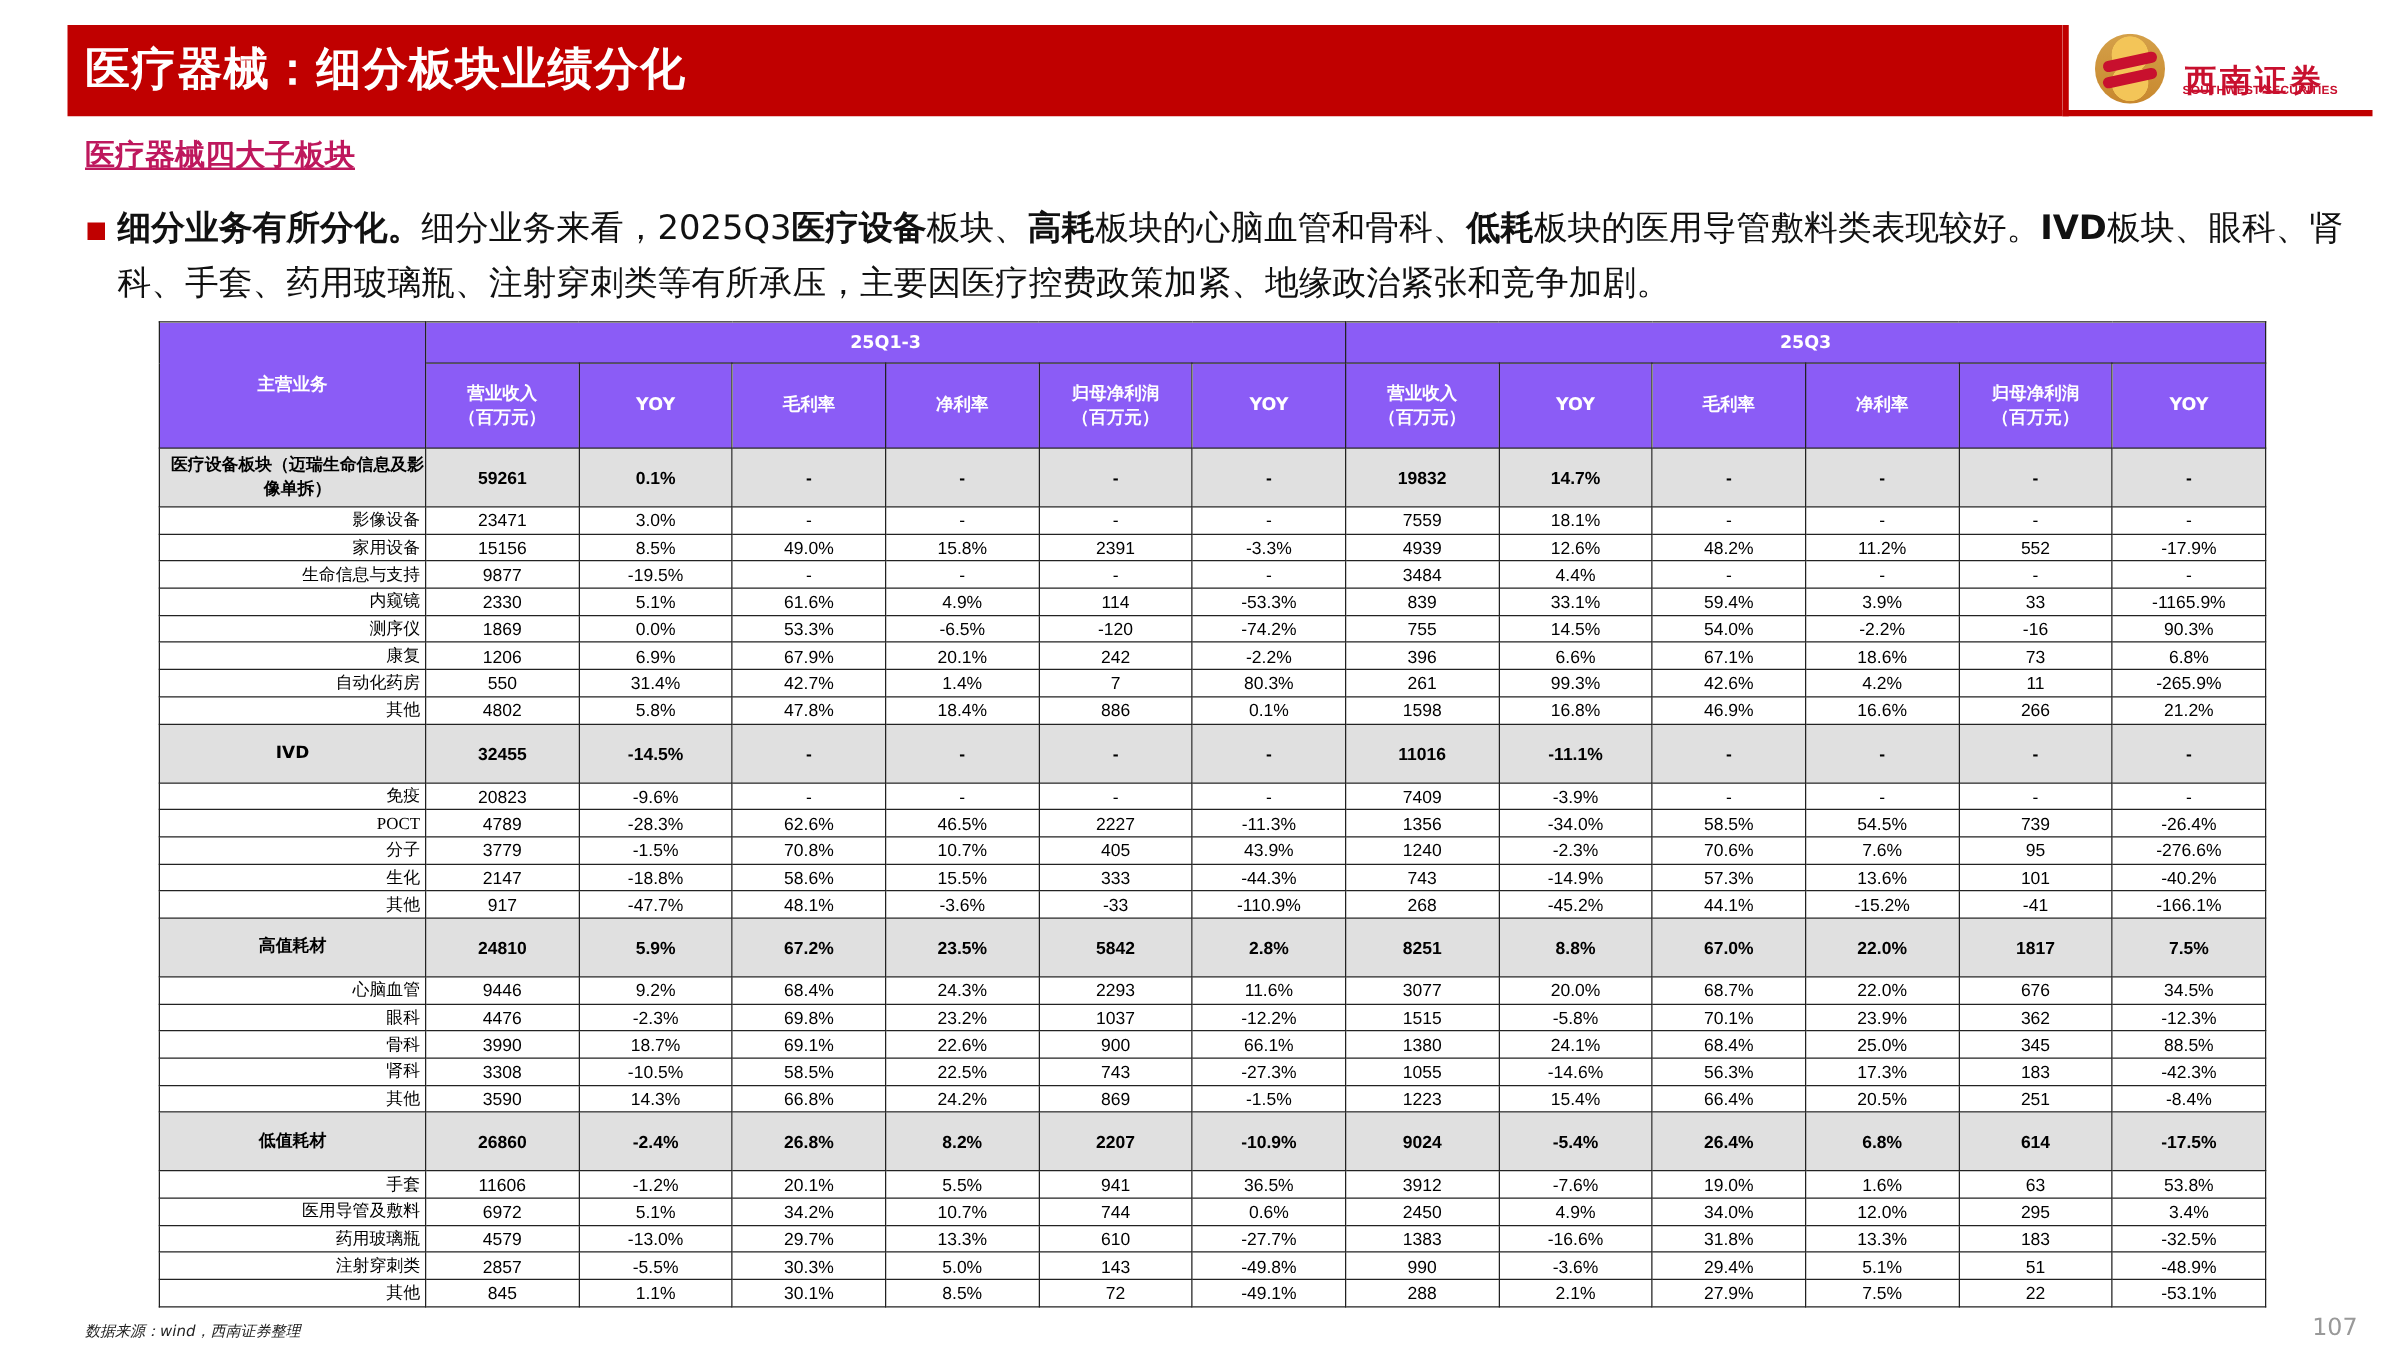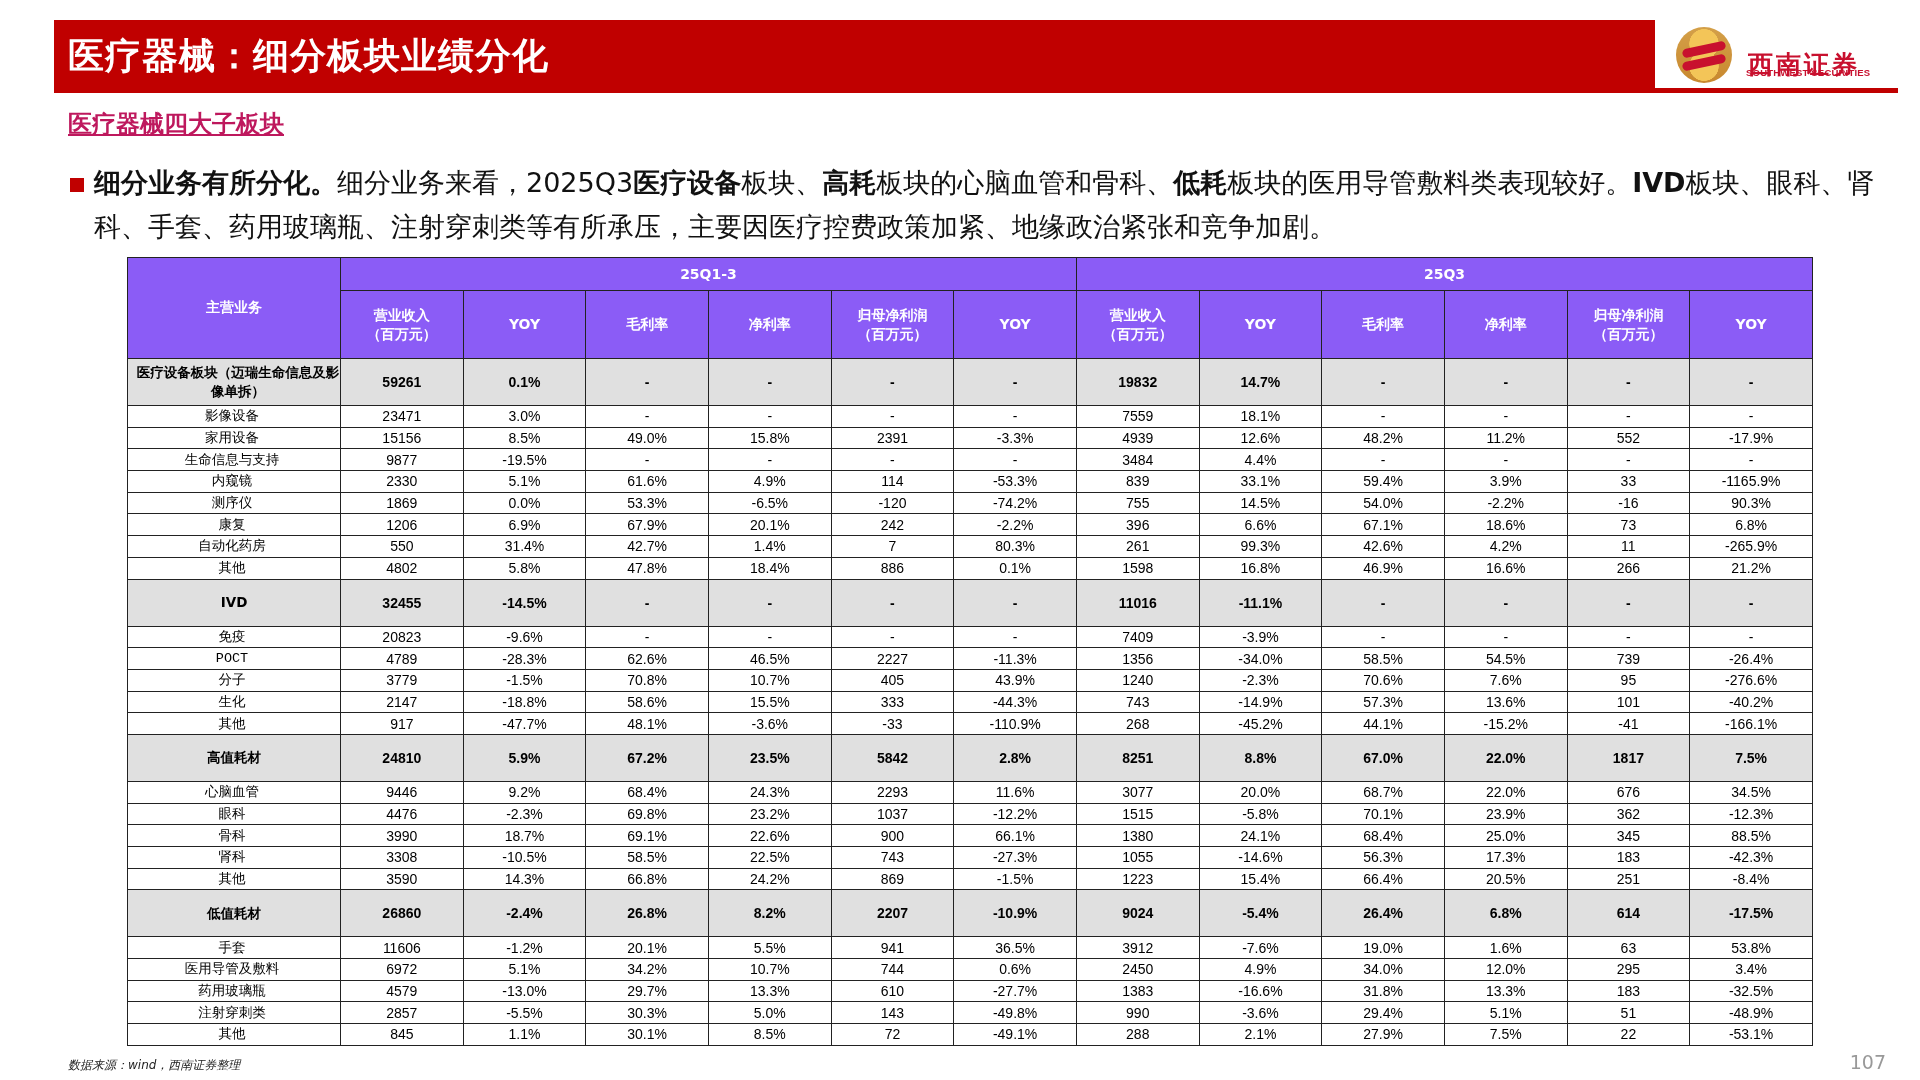--- a/index.html
+++ b/index.html
@@ -27,21 +27,21 @@
   table.data { position:absolute; left:127px; top:257px; width:1686px; border-collapse:collapse; table-layout:fixed; font-family:"Liberation Sans", sans-serif; }
   table.data td, table.data th { border:1.5px solid #222; text-align:center; vertical-align:middle; font-size:14px; padding:0; overflow:hidden; white-space:nowrap; }
   table.data th { background:#8b5cf6; color:#fff; font-weight:bold; font-size:14px; font-family:"DejaVu Sans", sans-serif; }
   th.h-main { height:101px; }
   th.h-period { height:33px; }
   th.h-col { height:68px; line-height:19px; font-size:13.5px; }
   tr.group td { background:#e0e0e0; font-weight:bold; height:47px; font-size:14px; }
   tr.group td.name { text-align:center; padding-left:8px; white-space:normal; line-height:19px; font-family:"DejaVu Sans", sans-serif; font-size:13.5px; }
   tr.group td.name.center { text-align:center; padding-left:0; }
   tr.sub td { height:21.7px; font-size:14px; background:#fff; }
-  tr.sub td.name { text-align:center; padding-right:4px; font-family:Liberation Mono, monospace; font-size:13.5px; }
+  tr.sub td.name { text-align:right; padding-right:4px; font-family:Liberation Serif, serif; font-size:13.5px; }
 
   .source { position:absolute; left:68px; top:1057px; font-size:12px; font-style:italic; color:#222; }
   .page-num { position:absolute; right:34px; top:1051px; font-size:19px; color:#999;text-align:center; }
 </style>
 </head>
 <body>
 
 <div class="title-bar"></div>
 <div class="title-text">医疗器械：细分板块业绩分化</div>
 

